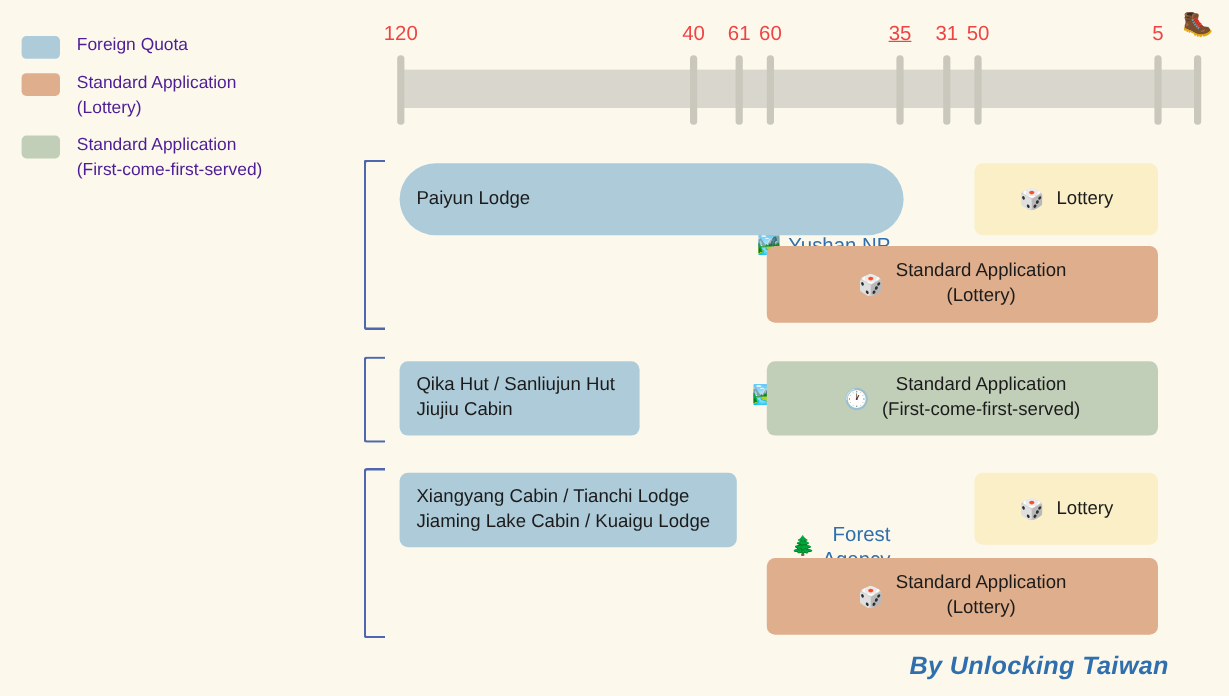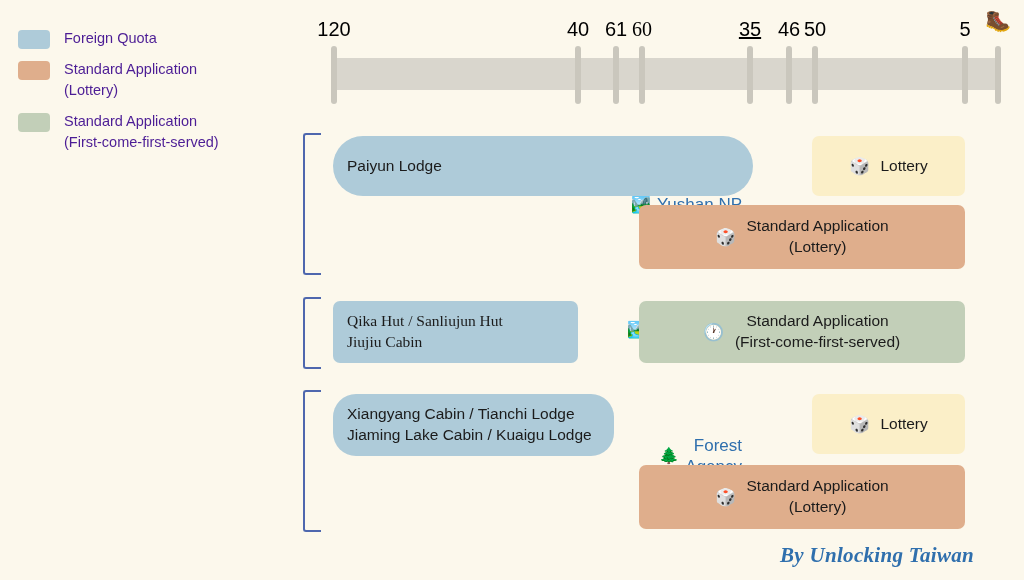--- a/index.html
+++ b/index.html
@@ -63,22 +63,22 @@
     position: absolute;
     top: 46px;
     width: 6px;
     height: 58px;
     background: #cac7bd;
     border-radius: 3px;
   }
   .axis-tick-label {
     position: absolute;
     top: 18px;
-    font-size: 20px;
-    color: #000000;
+    font-size: 17px;
+    color: #ef4444;
     transform: translateX(-50%);
     white-space: nowrap;
   }
   .axis-end-icon {
     position: absolute;
     top: 10px;
     font-size: 21px;
     transform: translateX(-50%);
     line-height: 1;
   }
@@ -139,21 +139,21 @@
     line-height: 1;
     margin-right: 10px;
     flex: 0 0 auto;
   }
 
   
   #credit {
     position: absolute;
     right: 50px;
     bottom: 12px;
-    font-family: Liberation Serif, serif;
+    font-family: Liberation Sans, sans-serif;
     font-style: italic;
     font-weight: bold;
     font-size: 21px;
     color: #2f6fad;
     letter-spacing: 0.3px;
   }
 </style>
 </head>
 <body>
 
@@ -176,25 +176,25 @@
 
 <div id="axis-area">
   <div id="axis-bar"></div>
 <div class="axis-tick" style="left: 331px; background: rgb(202, 199, 189);"></div>
     <div class="axis-tick-label" style="left: 334px;">120</div>
     <div class="axis-tick" style="left: 575px; background: rgb(202, 199, 189);"></div>
     <div class="axis-tick-label" style="left: 578px;">40</div>
     <div class="axis-tick" style="left: 613px; background: rgb(202, 199, 189);"></div>
     <div class="axis-tick-label" style="left: 616px;">61</div>
     <div class="axis-tick" style="left: 639px; background: rgb(202, 199, 189);"></div>
-    <div class="axis-tick-label" style="left: 642px; font-family: Liberation Serif, serif;">60</div>
+    <div class="axis-tick-label" style="left: 642px;">60</div>
     <div class="axis-tick" style="left: 747px; background: rgb(202, 199, 189);"></div>
     <div class="axis-tick-label" style="left: 750px; text-decoration: underline;">35</div>
     <div class="axis-tick" style="left: 786px; background: rgb(202, 199, 189);"></div>
-    <div class="axis-tick-label" style="left: 789px;">46</div>
+    <div class="axis-tick-label" style="left: 789px;">31</div>
     <div class="axis-tick" style="left: 812px; background: rgb(202, 199, 189);"></div>
     <div class="axis-tick-label" style="left: 815px;">50</div>
     <div class="axis-tick" style="left: 962px; background: rgb(202, 199, 189);"></div>
     <div class="axis-tick-label" style="left: 965px;">5</div>
     <div class="axis-tick" style="left: 995px; background: rgb(202, 199, 189);"></div>
     <div class="axis-end-icon" style="left: 998px;">🥾</div>
   </div>
 
 <div id="groups-container">
     <div class="bracket" style="left: 303px; top: 133px; height: 138px; border-color: rgb(78, 103, 174); border-right-style: none;"></div>
@@ -204,30 +204,30 @@
     </div>
     <div class="box left-text" style="left: 333px; top: 136px; width: 420px; height: 60px; background: rgb(174, 203, 217); border-radius: 30px;"><span>Paiyun Lodge</span></div>
     <div class="box centered" style="left: 812px; top: 136px; width: 153px; height: 60px; background: rgb(251, 239, 200);"><span class="box-icon">🎲</span><span>Lottery</span></div>
     <div class="box centered" style="left: 639px; top: 205px; width: 326px; height: 64px; background: rgb(223, 174, 140);"><span class="box-icon">🎲</span><span>Standard Application
 (Lottery)</span></div>
     <div class="bracket" style="left: 303px; top: 297px; height: 68px; border-color: rgb(78, 103, 174); border-right-style: none;"></div>
     <div class="group-label" style="right: 282px; top: 320px; color: rgb(47, 111, 173);">
       <span class="gl-icon">🏞️</span>
       <span class="gl-text">Shei-Pa NP</span>
     </div>
-    <div class="box left-text" style="left: 333px; top: 301px; width: 245px; height: 62px; background: rgb(174, 203, 217); font-family: Liberation Serif, serif;"><span>Qika Hut / Sanliujun Hut
+    <div class="box left-text" style="left: 333px; top: 301px; width: 200px; height: 62px; background: rgb(174, 203, 217);"><span>Qika Hut / Sanliujun Hut
 Jiujiu Cabin</span></div>
     <div class="box centered" style="left: 639px; top: 301px; width: 326px; height: 62px; background: rgb(194, 207, 184);"><span class="box-icon">🕐</span><span>Standard Application
 (First-come-first-served)</span></div>
     <div class="bracket" style="left: 303px; top: 390px; height: 138px; border-color: rgb(78, 103, 174); border-right-style: none;"></div>
     <div class="group-label wrap" style="right: 282px; top: 435px; color: rgb(47, 111, 173);">
       <span class="gl-icon">🌲</span>
       <span class="gl-text">Forest
 Agency</span>
     </div>
-    <div class="box left-text" style="left: 333px; top: 394px; width: 281px; height: 62px; background: rgb(174, 203, 217); border-radius: 23px;"><span>Xiangyang Cabin / Tianchi Lodge
+    <div class="box left-text" style="left: 333px; top: 394px; width: 281px; height: 62px; background: rgb(174, 203, 217);"><span>Xiangyang Cabin / Tianchi Lodge
 Jiaming Lake Cabin / Kuaigu Lodge</span></div>
     <div class="box centered" style="left: 812px; top: 394px; width: 153px; height: 60px; background: rgb(251, 239, 200);"><span class="box-icon">🎲</span><span>Lottery</span></div>
     <div class="box centered" style="left: 639px; top: 465px; width: 326px; height: 64px; background: rgb(223, 174, 140);"><span class="box-icon">🎲</span><span>Standard Application
 (Lottery)</span></div>
   </div>
 
 <div id="credit">By Unlocking Taiwan</div>
 
 </body></html>

